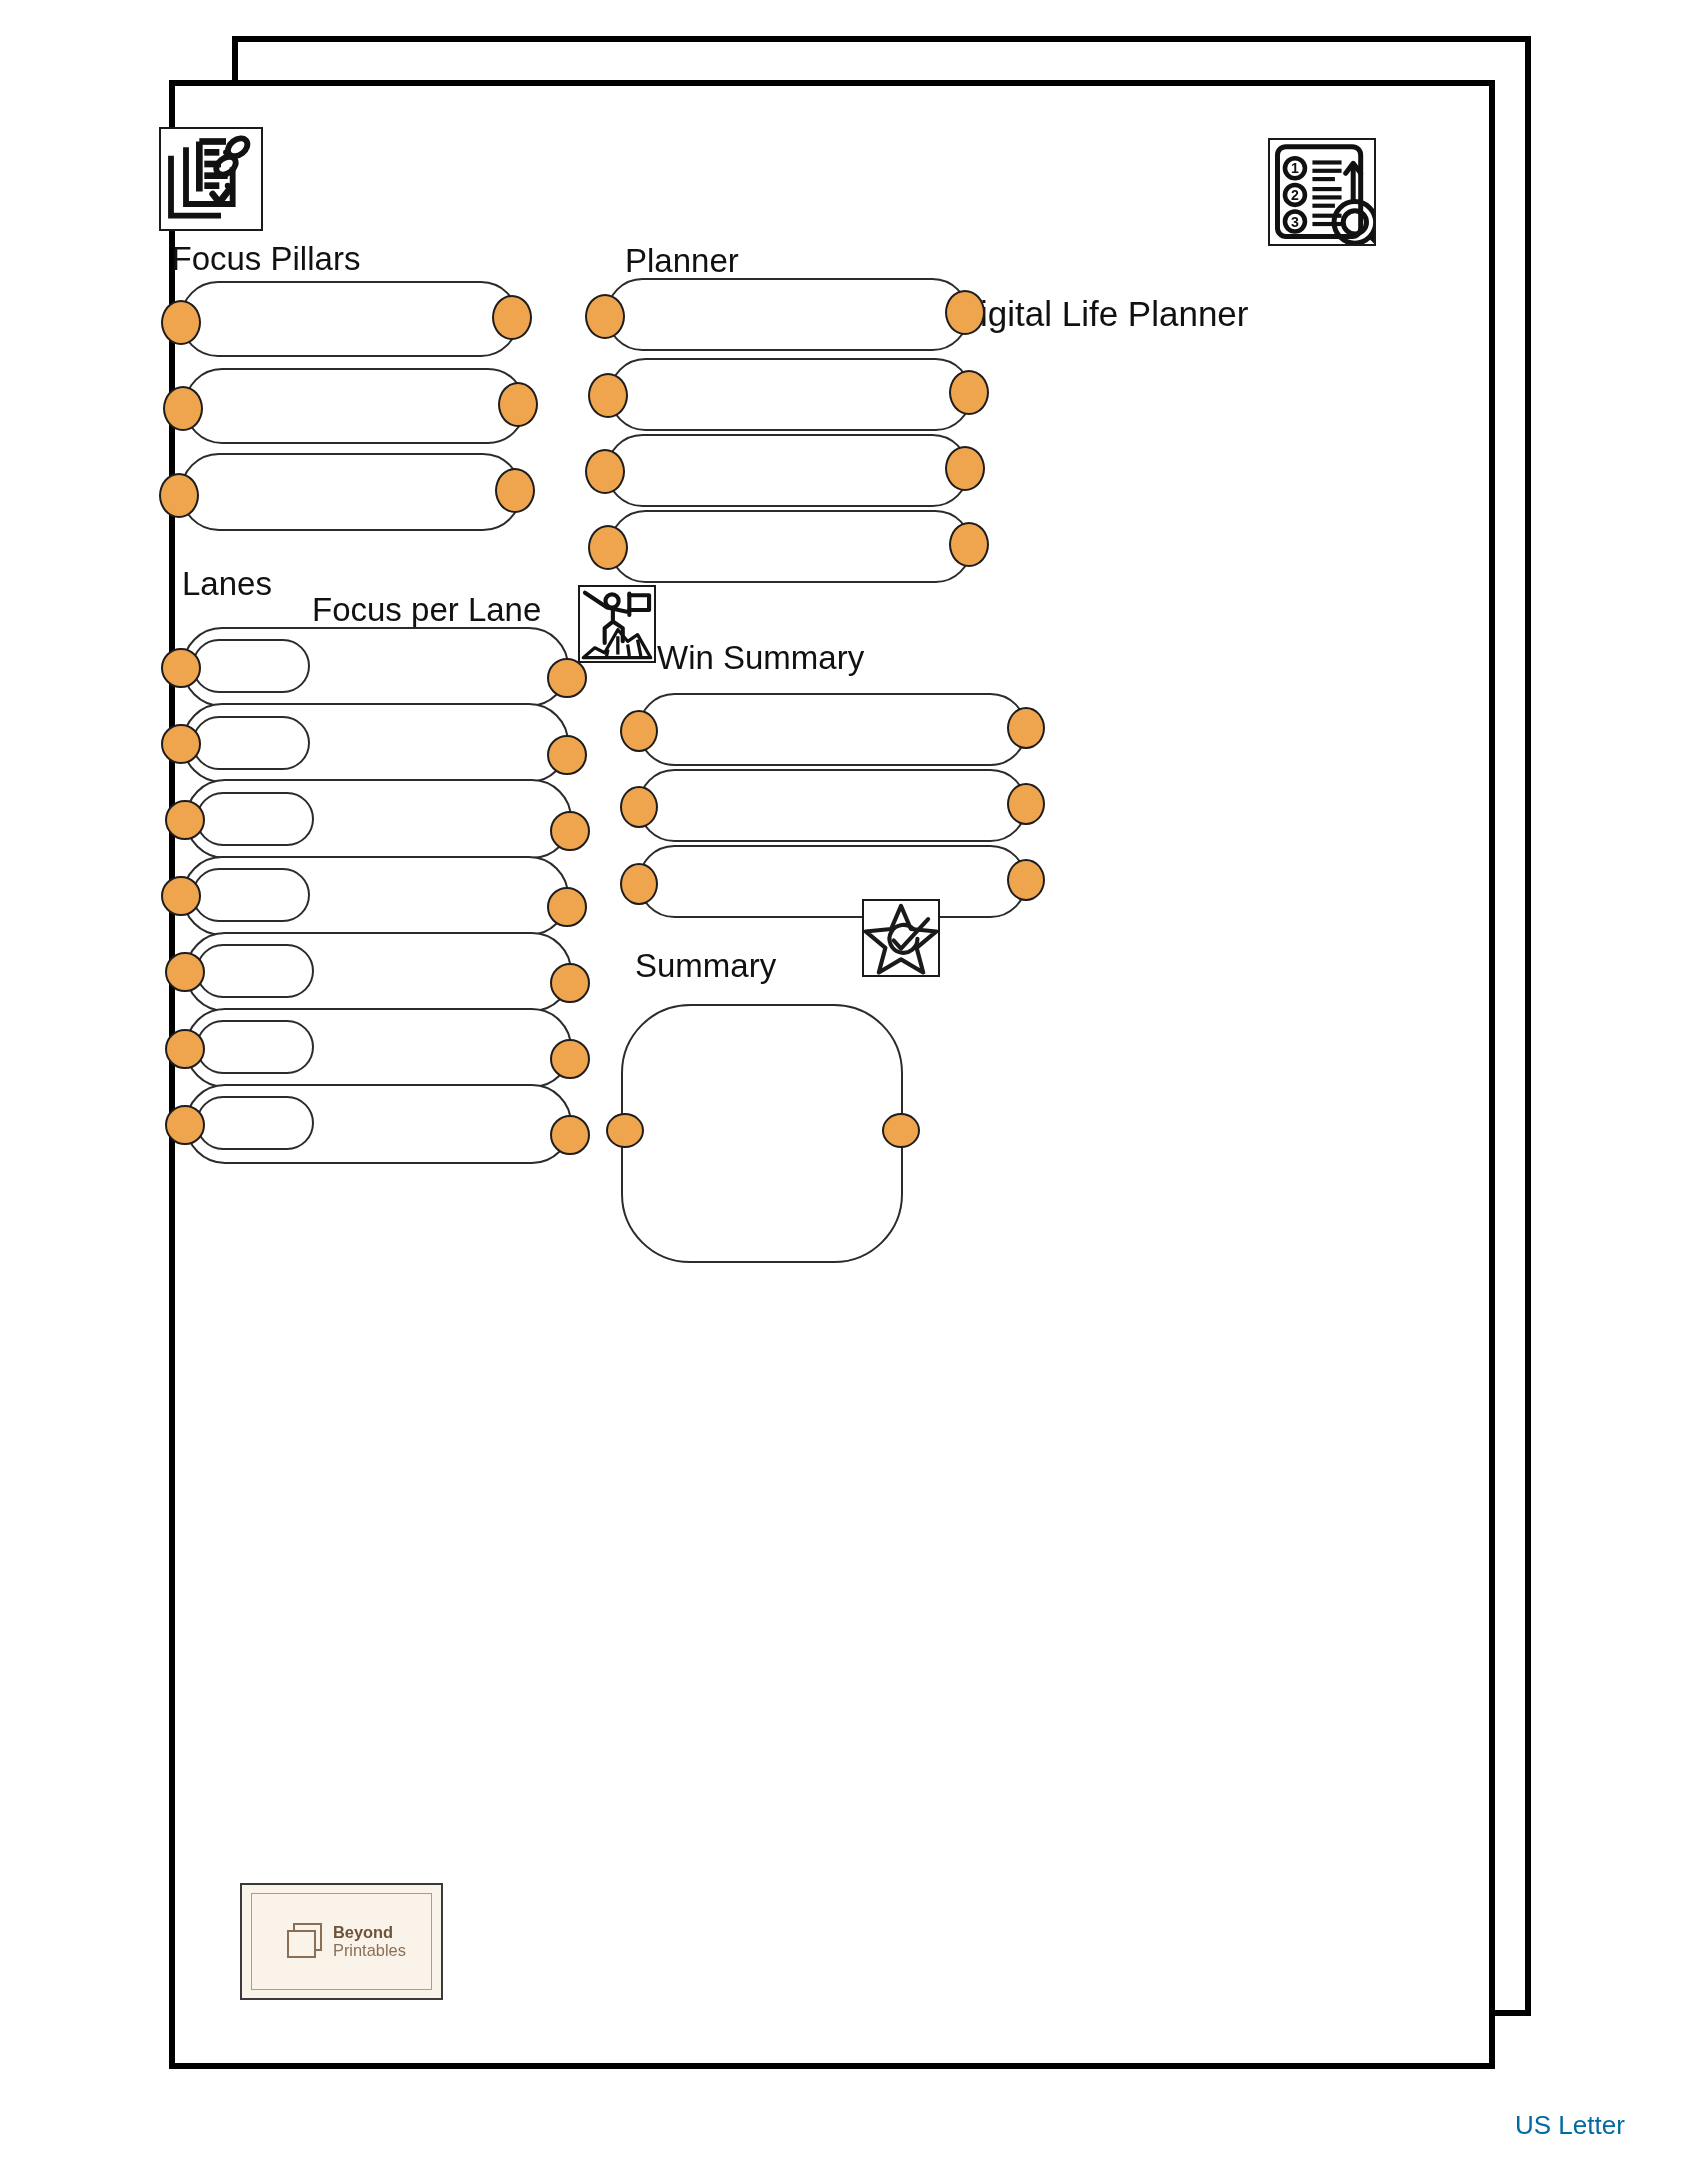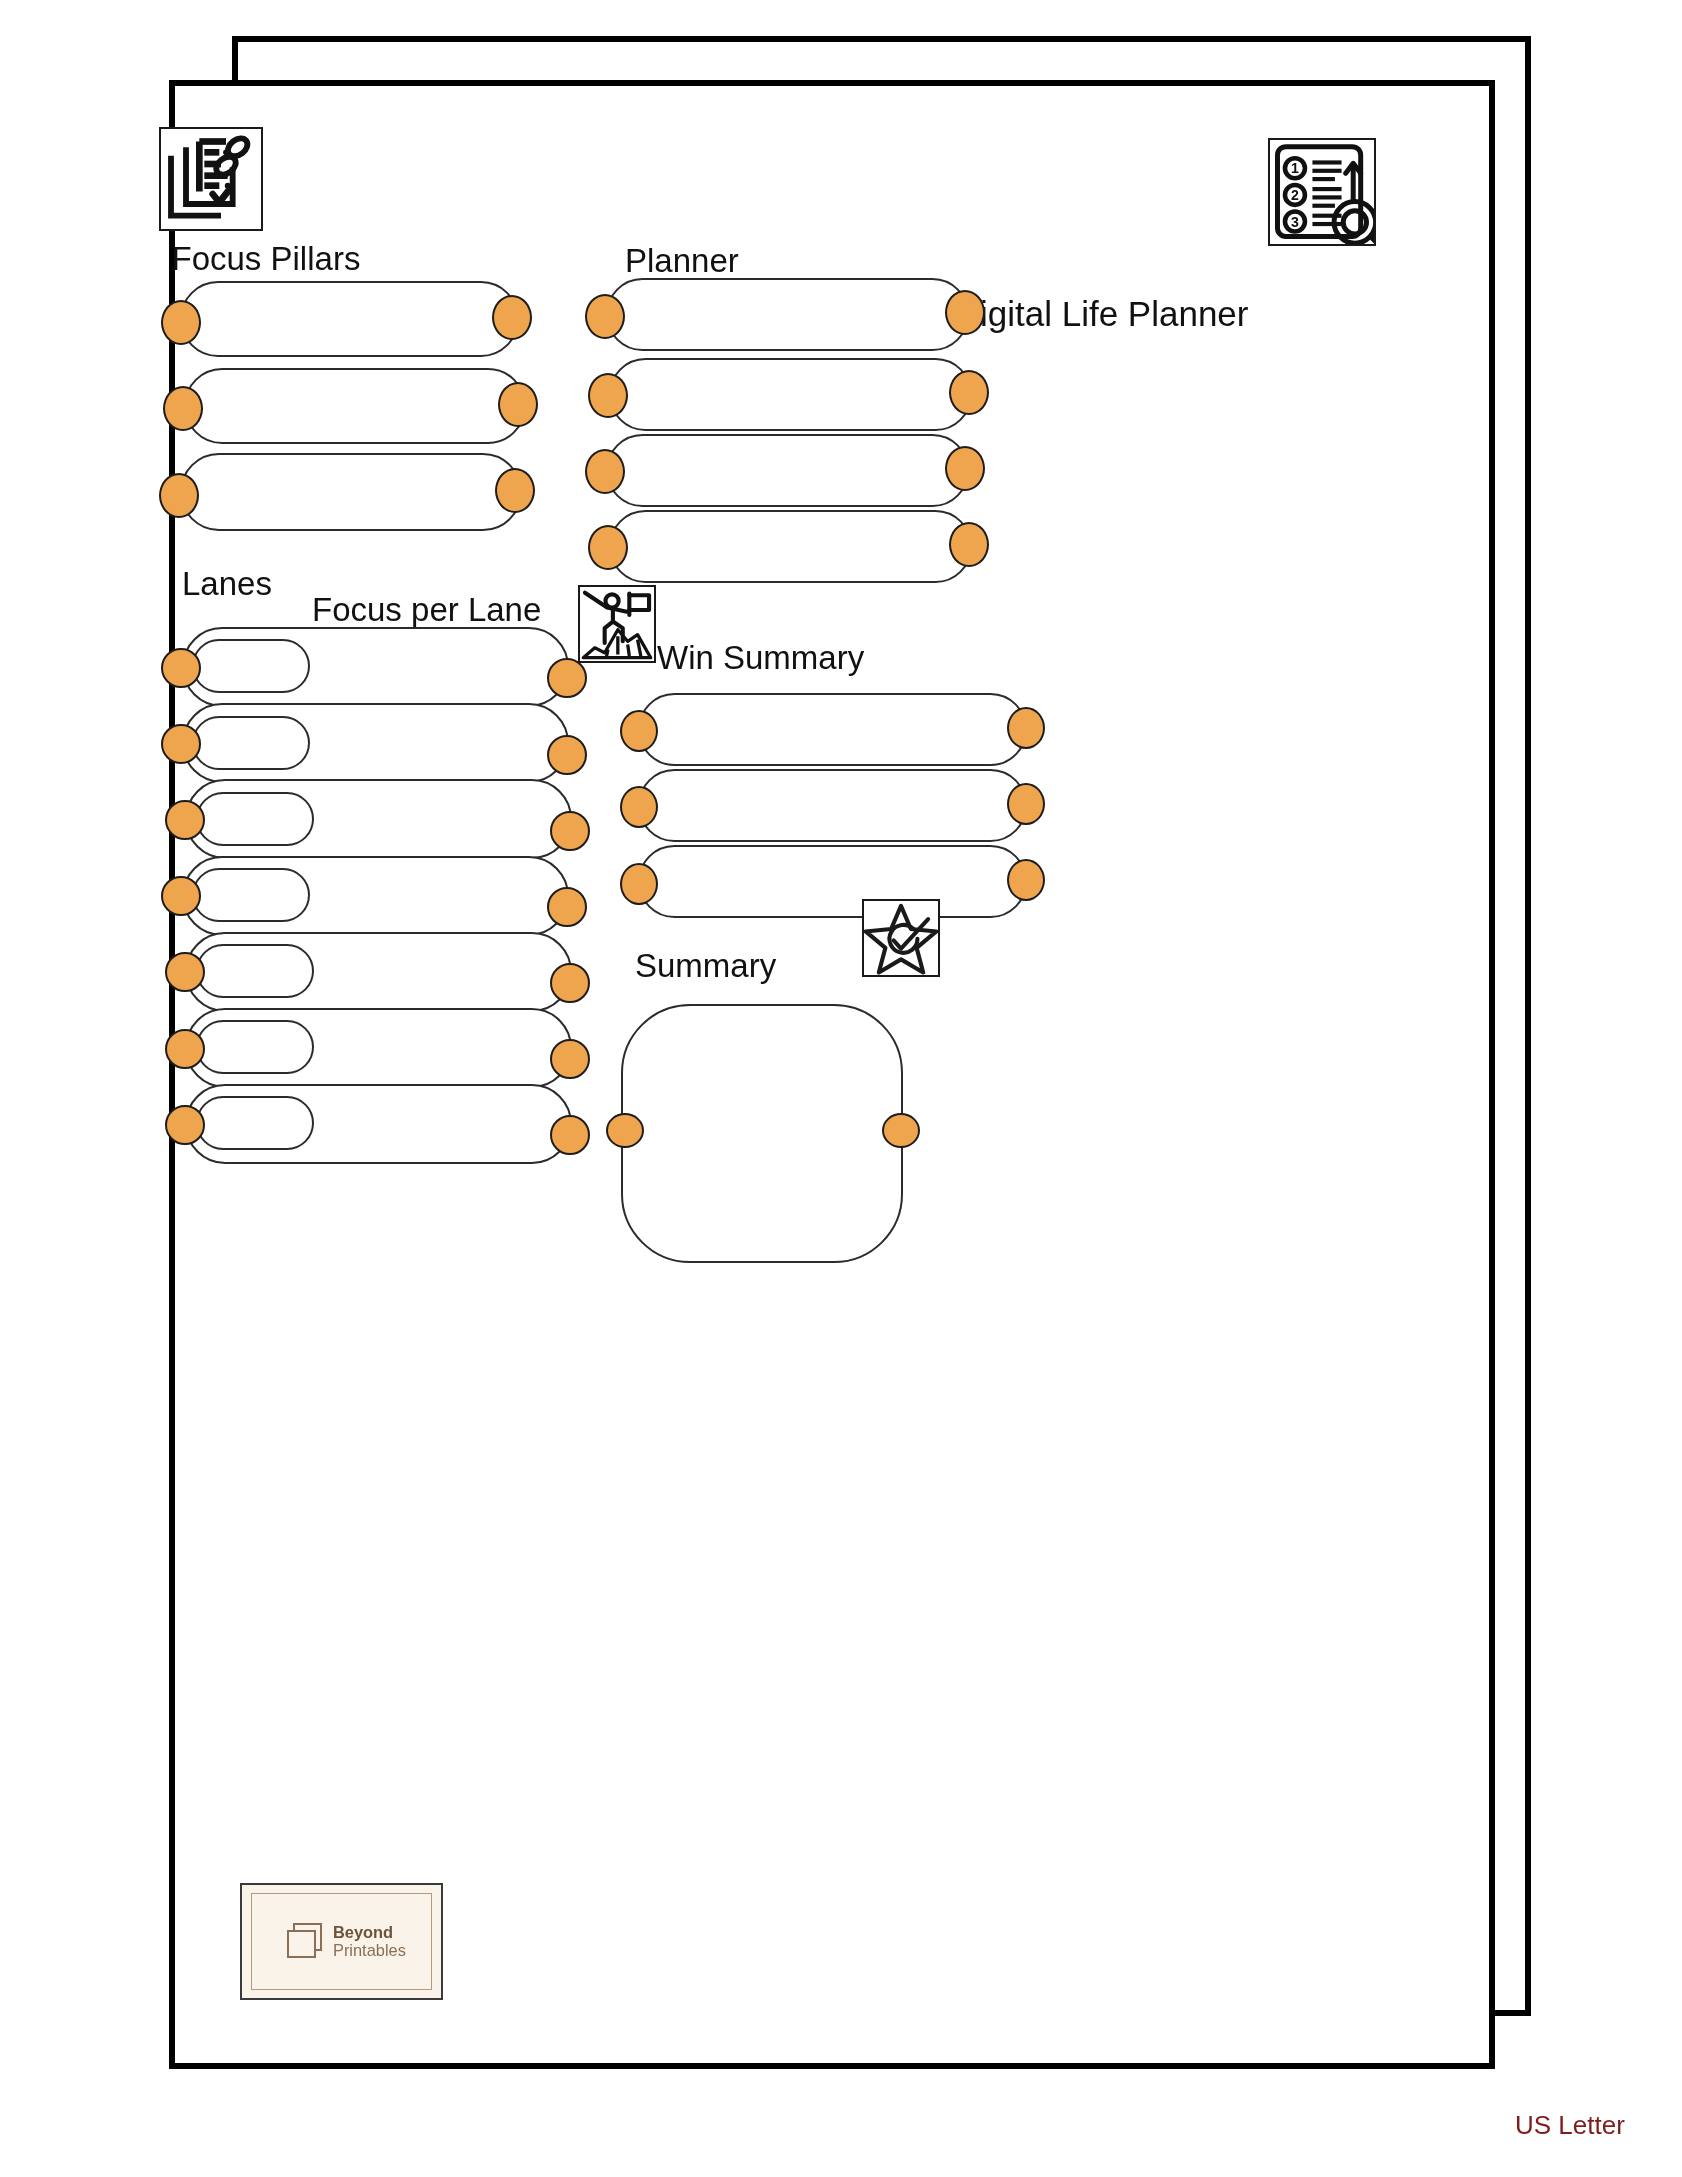--- a/index.html
+++ b/index.html
@@ -142,21 +142,21 @@
     text-align: center;
     font-size: 22.5px;
     color: #111111;
     text-decoration: underline;
   }
   .paper-size {
     position: absolute;
     left: 1515px;
     top: 2110px;
     font-size: 26px;
-    color: #7f1d1d;
+    color: #0369a1;
     white-space: nowrap;
   }
 </style>
 </head>
 <body>
 
 <div id="page-stack">
   <div class="page-back"></div>
   <div class="page-front">
 

